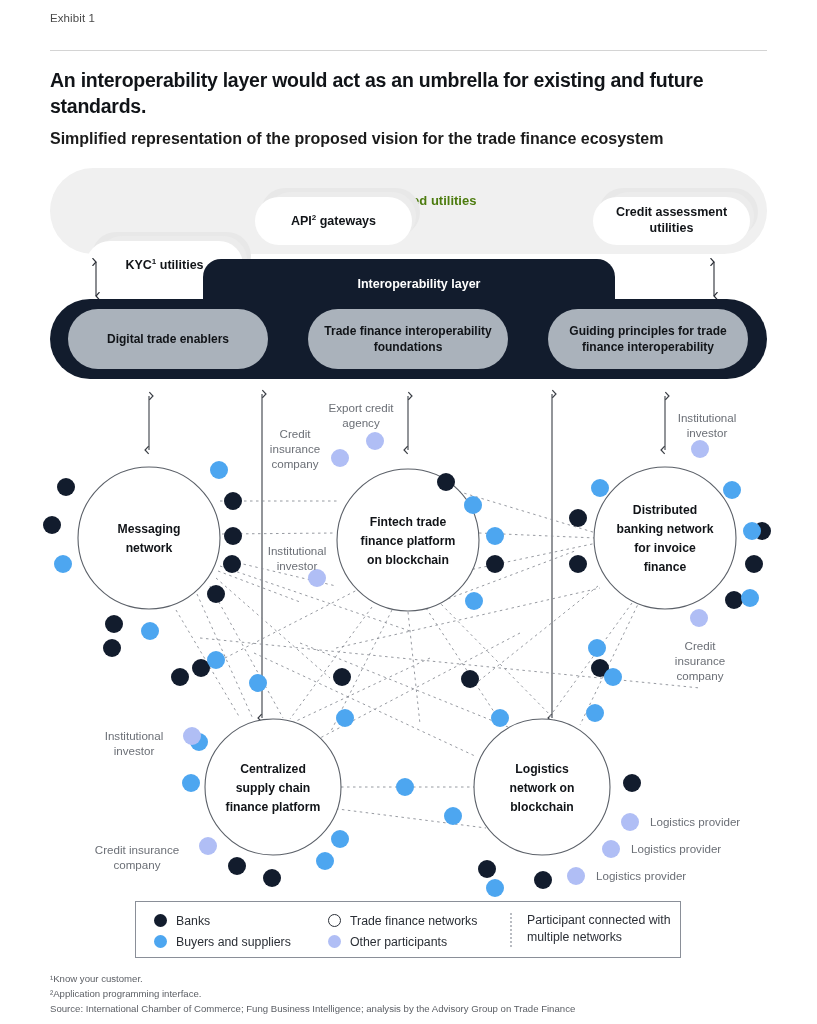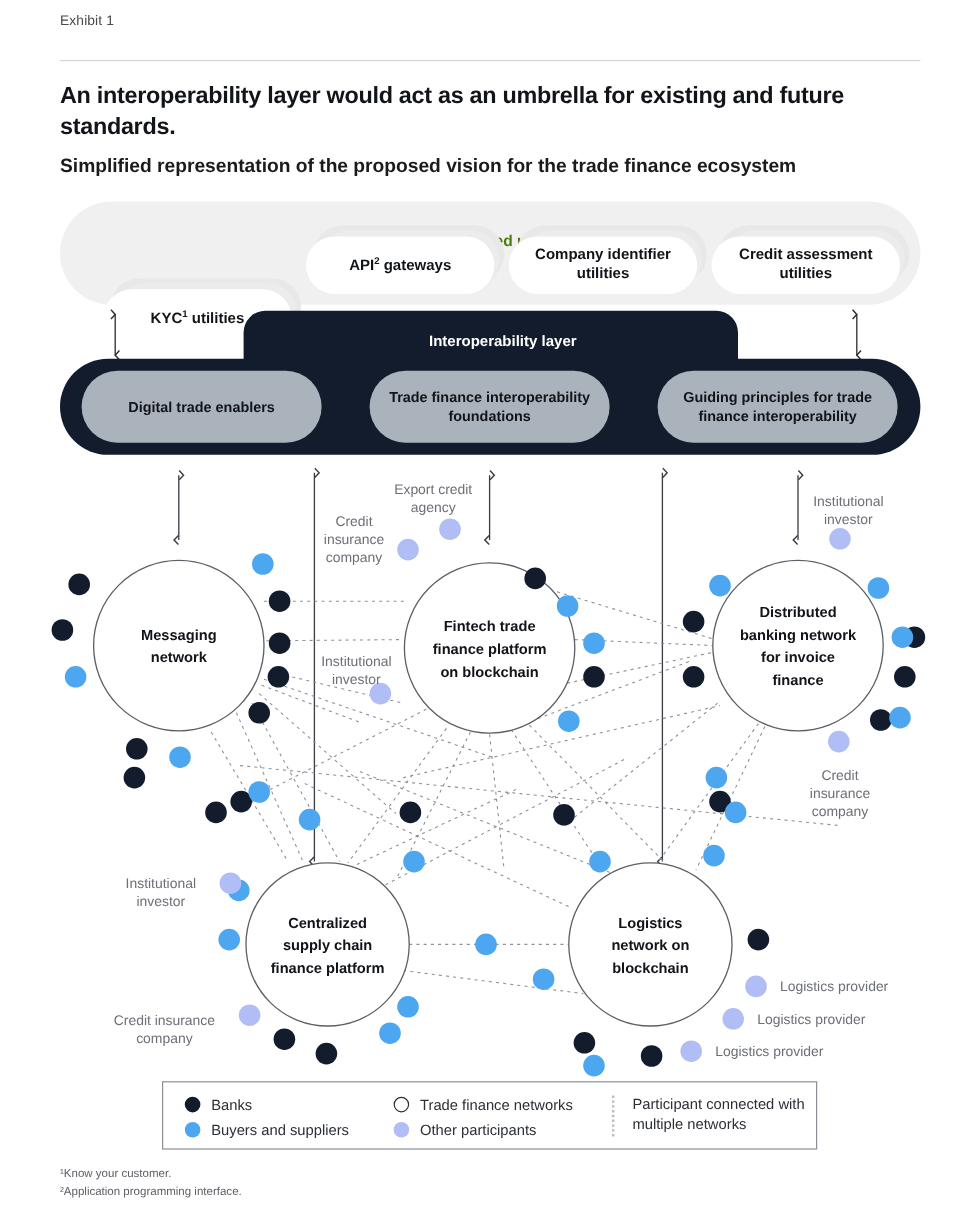--- a/index.html
+++ b/index.html
@@ -143,25 +143,20 @@
     </div>
 
     <div class="util" style="left:205px;width:157px;">
       <div class="stack1"></div>
       <div class="stack2"></div>
       <div class="card">
           <span>API<sup>2</sup>&nbsp;gateways</span>
         </div>
     </div>
 
-    <div class="util" style="left:374px;width:157px;">
-      <div class="stack1"></div>
-      <div class="stack2"></div>
-      <div class="card">Company identifier utilities</div>
-    </div>
 
     <div class="util" style="left:543px;width:157px;">
       <div class="stack1"></div>
       <div class="stack2"></div>
       <div class="card">Credit assessment utilities</div>
     </div>
   </div>
 
   <svg style="position:absolute;left:0;top:252px;width:817px;height:54px;">
     <defs>
@@ -402,15 +397,16 @@
       </div>
     </div>
 
     <div class="legend-div"></div>
     <div class="legend-note">Participant connected with multiple networks</div>
   </div>
 
   <div class="footnotes">
     <div>¹Know your customer.</div>
     <div>²Application programming interface.</div>
+    <div>Source: International Chamber of Commerce; Fung Business Intelligence; analysis by the Advisory Group on Trade Finance</div>
   </div>
 
 </div>
 
 </body></html>

